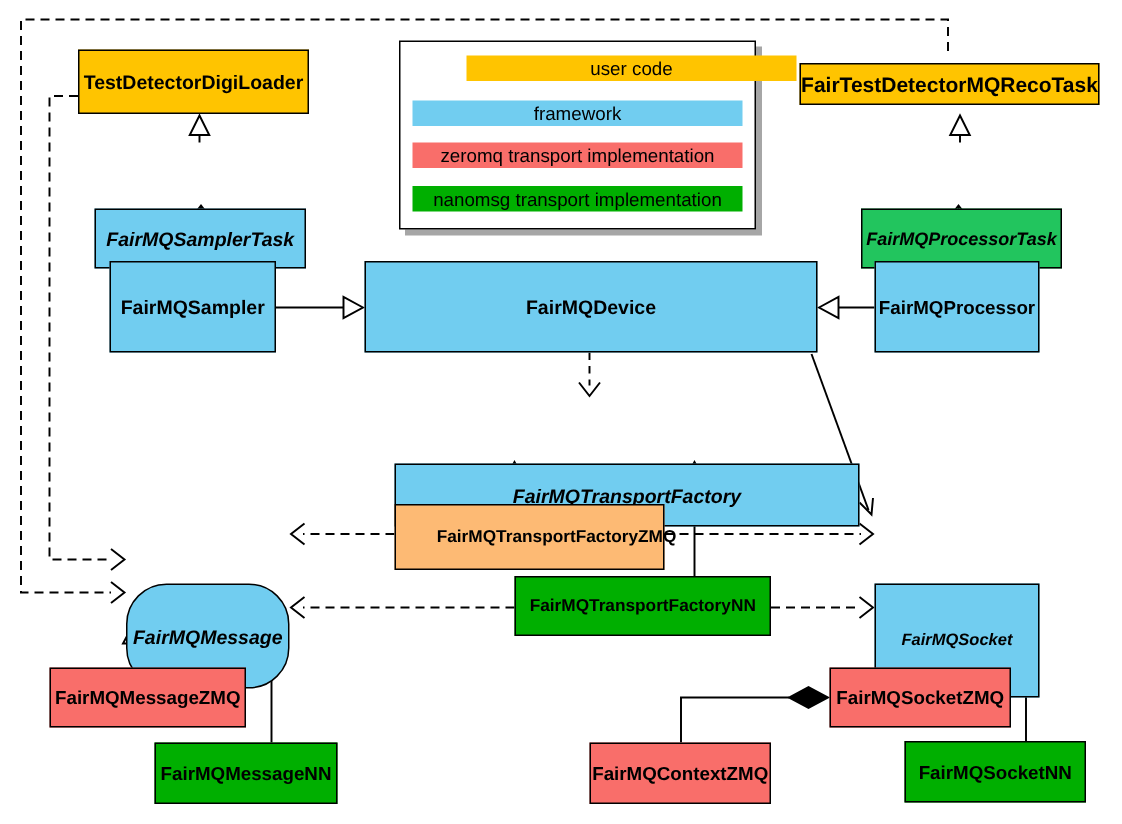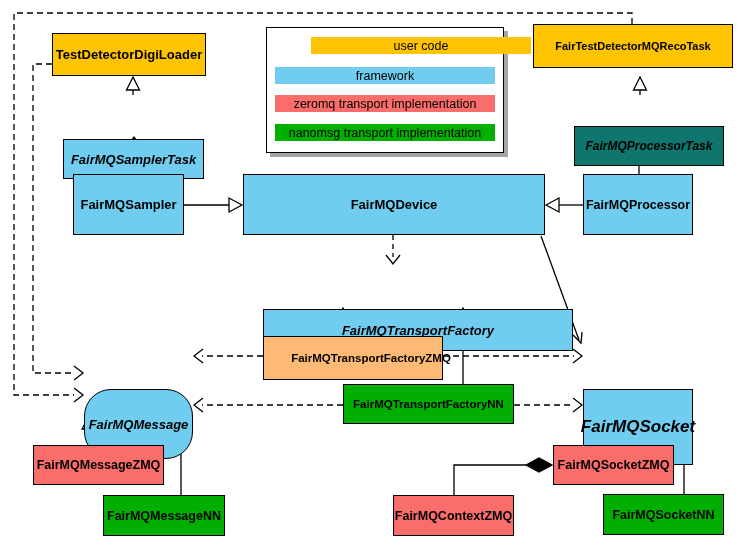--- a/index.html
+++ b/index.html
@@ -85,29 +85,29 @@
     <polygon fill="#fff" points="593,416 586,429 600,429"></polygon>
     <line x1="593" y1="429" x2="593" y2="445"></line>
     <polygon fill="#fff" points="684,416 677,429 691,429"></polygon>
     <line x1="684" y1="429" x2="684" y2="494"></line>
 
     <polyline points="454,495 454,465 526,465"></polyline>
     <polygon fill="#000" points="526,465 539,458 552,465 539,472"></polygon>
   </svg>
 
   <div class="node" style="left: 52px; top: 33px; width: 154px; height: 43px; font-size: 13px; background-color: rgb(255, 196, 0);">TestDetectorDigiLoader</div>
-  <div class="node" style="left: 533px; top: 24px; width: 200px; height: 44px; font-size: 11px; background-color: rgb(255, 196, 0);">FairTestDetectorMQRecoTask</div>
+  <div class="node" style="left: 533px; top: 42px; width: 200px; height: 28px; font-size: 14px; background-color: rgb(255, 196, 0);">FairTestDetectorMQRecoTask</div>
   <div class="node abstract" style="left: 63px; top: 95px; width: 141px; height: 40px; font-size: 13px; background-color: rgb(113, 205, 240);">FairMQSamplerTask</div>
-  <div class="node abstract" style="left: 574px; top: 82px; width: 150px; height: 40px; font-size: 12px; background-color: #0f766e;">FairMQProcessorTask</div>
+  <div class="node abstract" style="left: 574px; top: 95px; width: 134px; height: 40px; font-size: 12px; background-color: #22c55e;">FairMQProcessorTask</div>
   <div class="node" style="left: 73px; top: 174px; width: 111px; height: 61px; font-size: 13px; background-color: rgb(113, 205, 240);">FairMQSampler</div>
   <div class="node" style="left: 243px; top: 174px; width: 302px; height: 61px; font-size: 13px; background-color: rgb(113, 205, 240);">FairMQDevice</div>
   <div class="node" style="left: 583px; top: 174px; width: 110px; height: 61px; font-size: 12.5px; background-color: rgb(113, 205, 240);">FairMQProcessor</div>
   <div class="node abstract" style="left: 263px; top: 265px; width: 310px; height: 42px; font-size: 13px; background-color: rgb(113, 205, 240);">FairMQTransportFactory</div>
   <div class="node abstract" style="left: 84px; top: 345px; width: 109px; height: 70px; font-size: 13px; background-color: rgb(113, 205, 240); border-radius: 27px;">FairMQMessage</div>
-  <div class="node abstract" style="left: 583px; top: 345px; width: 110px; height: 76px; font-size: 17px; background-color: rgb(113, 205, 240);">FairMQSocket</div>
+  <div class="node abstract" style="left: 583px; top: 345px; width: 110px; height: 76px; font-size: 11px; background-color: rgb(113, 205, 240);">FairMQSocket</div>
   <div class="node" style="left: 263px; top: 336px; width: 180px; height: 44px; font-size: 11.5px; background-color: #fdba74; padding-left: 36px;">FairMQTransportFactoryZMQ</div>
   <div class="node" style="left: 343px; top: 384px; width: 171px; height: 40px; font-size: 11.5px; background-color: rgb(0, 175, 0);">FairMQTransportFactoryNN</div>
   <div class="node" style="left: 33px; top: 445px; width: 131px; height: 40px; font-size: 12.5px; background-color: rgb(249, 110, 106);">FairMQMessageZMQ</div>
   <div class="node" style="left: 103px; top: 495px; width: 122px; height: 41px; font-size: 12.5px; background-color: rgb(0, 175, 0);">FairMQMessageNN</div>
   <div class="node" style="left: 393px; top: 495px; width: 121px; height: 41px; font-size: 12.5px; background-color: rgb(249, 110, 106);">FairMQContextZMQ</div>
   <div class="node" style="left: 553px; top: 445px; width: 121px; height: 40px; font-size: 12.5px; background-color: rgb(249, 110, 106);">FairMQSocketZMQ</div>
   <div class="node" style="left: 603px; top: 494px; width: 121px; height: 41px; font-size: 12.5px; background-color: rgb(0, 175, 0);">FairMQSocketNN</div>
 
   <div class="legend">
     <div class="legend-bar" style="top: 9px; background-color: rgb(255, 196, 0); margin-left: 36px;">

